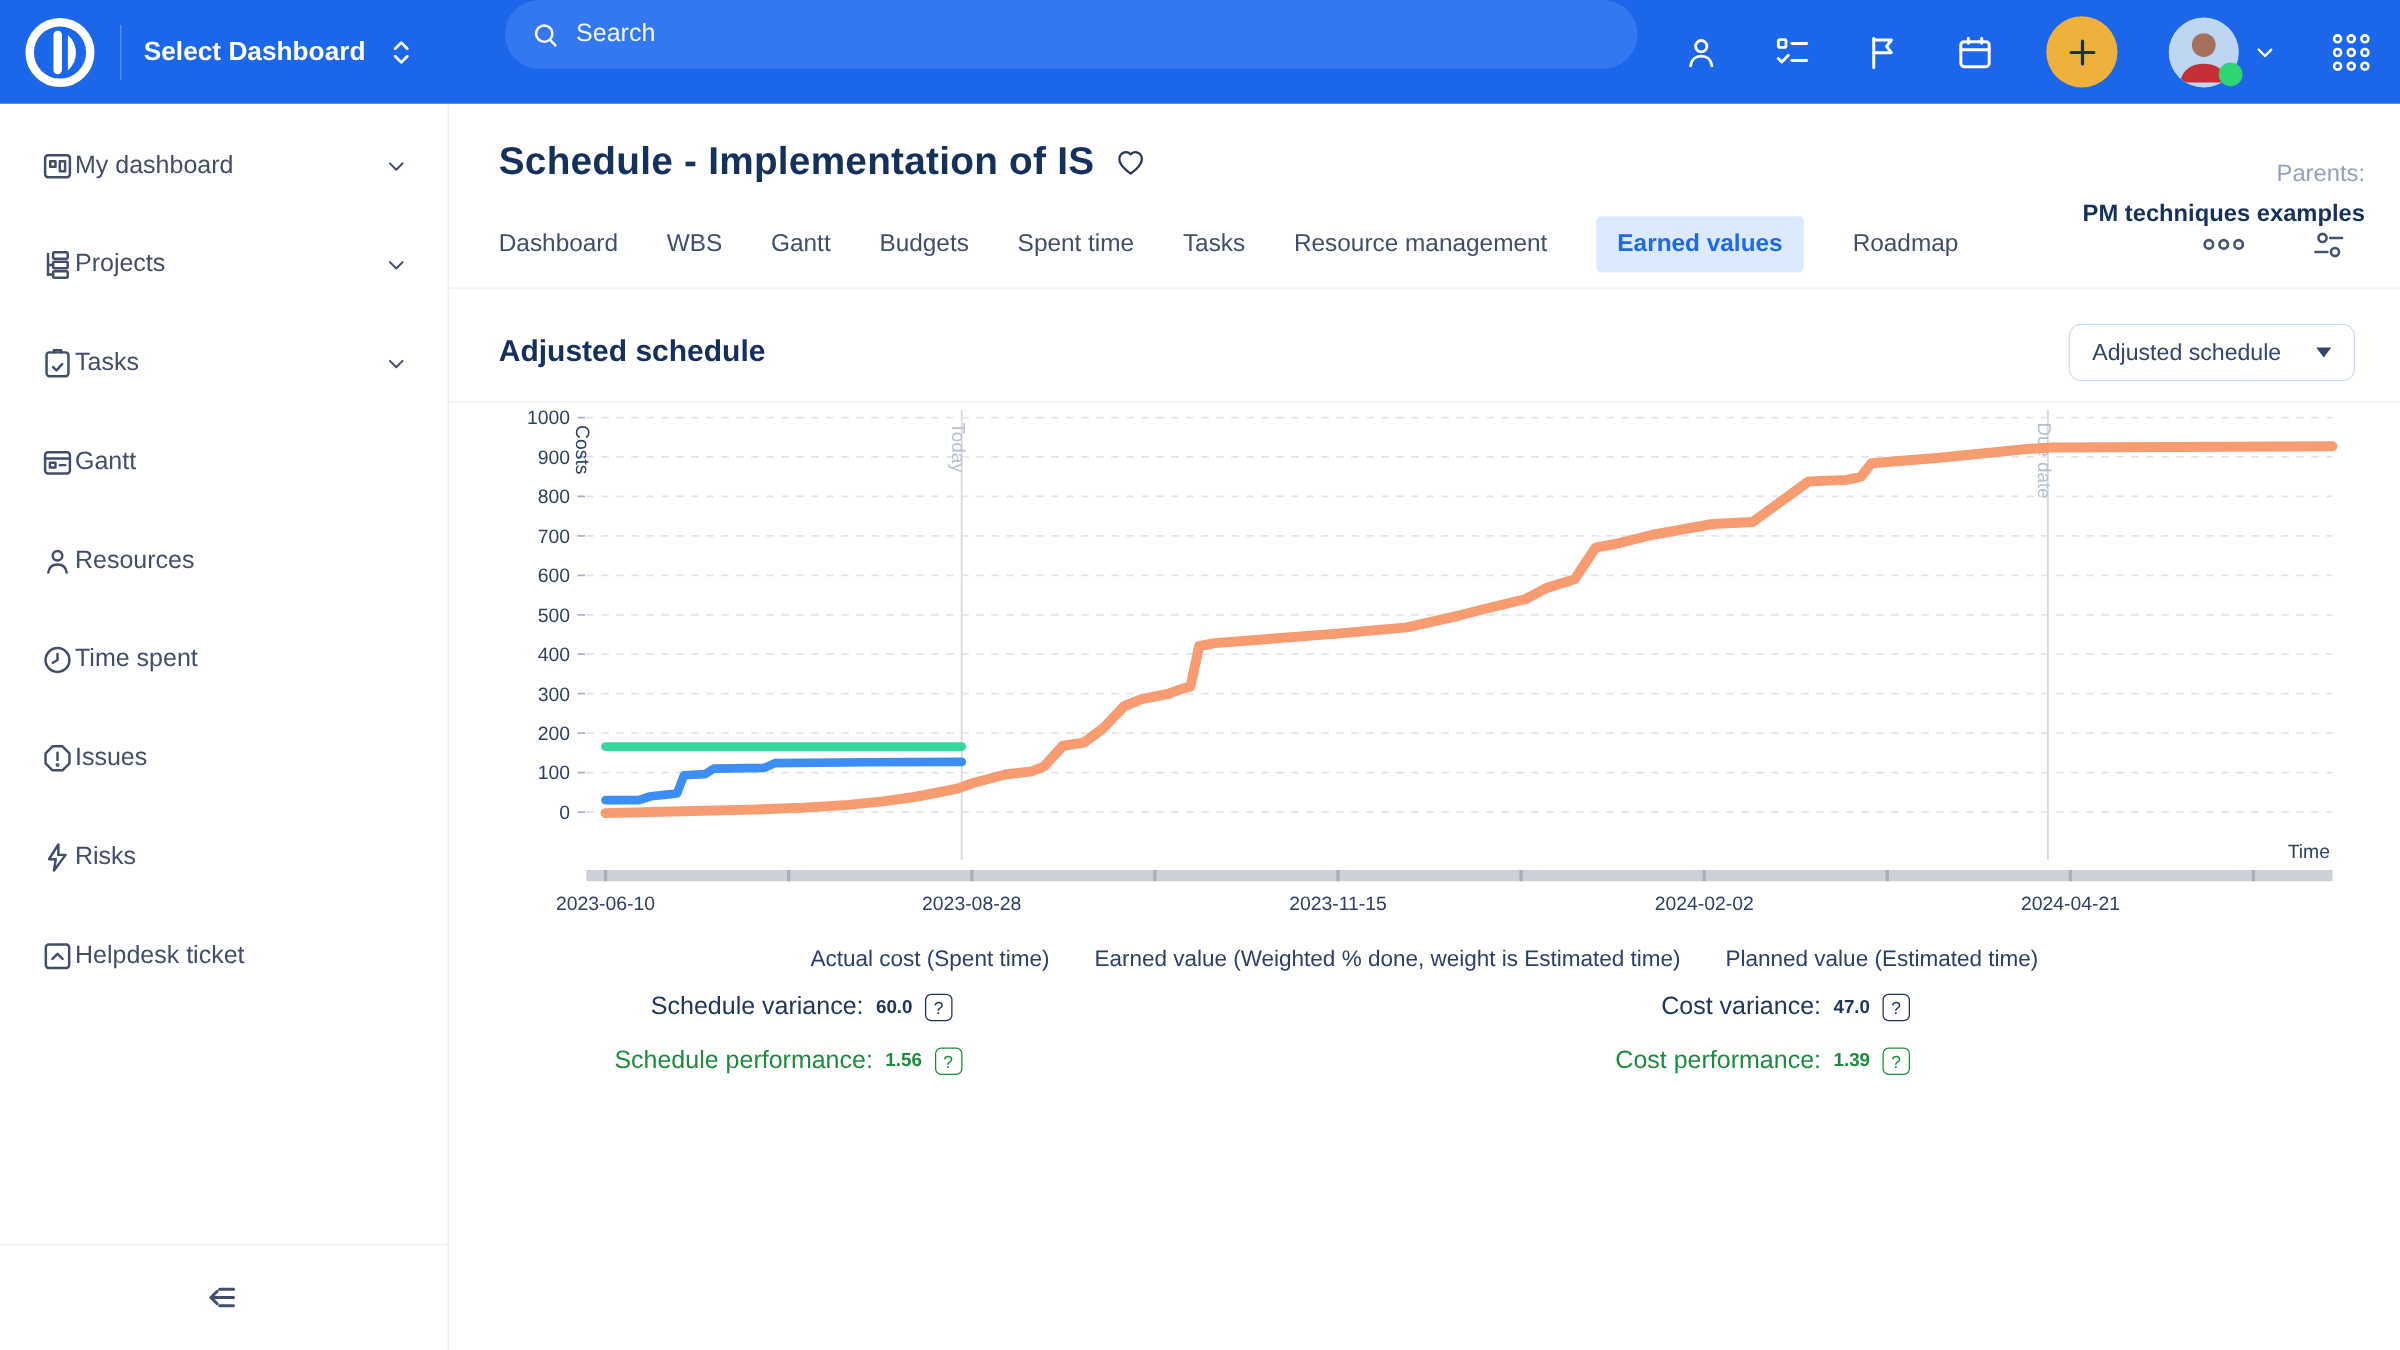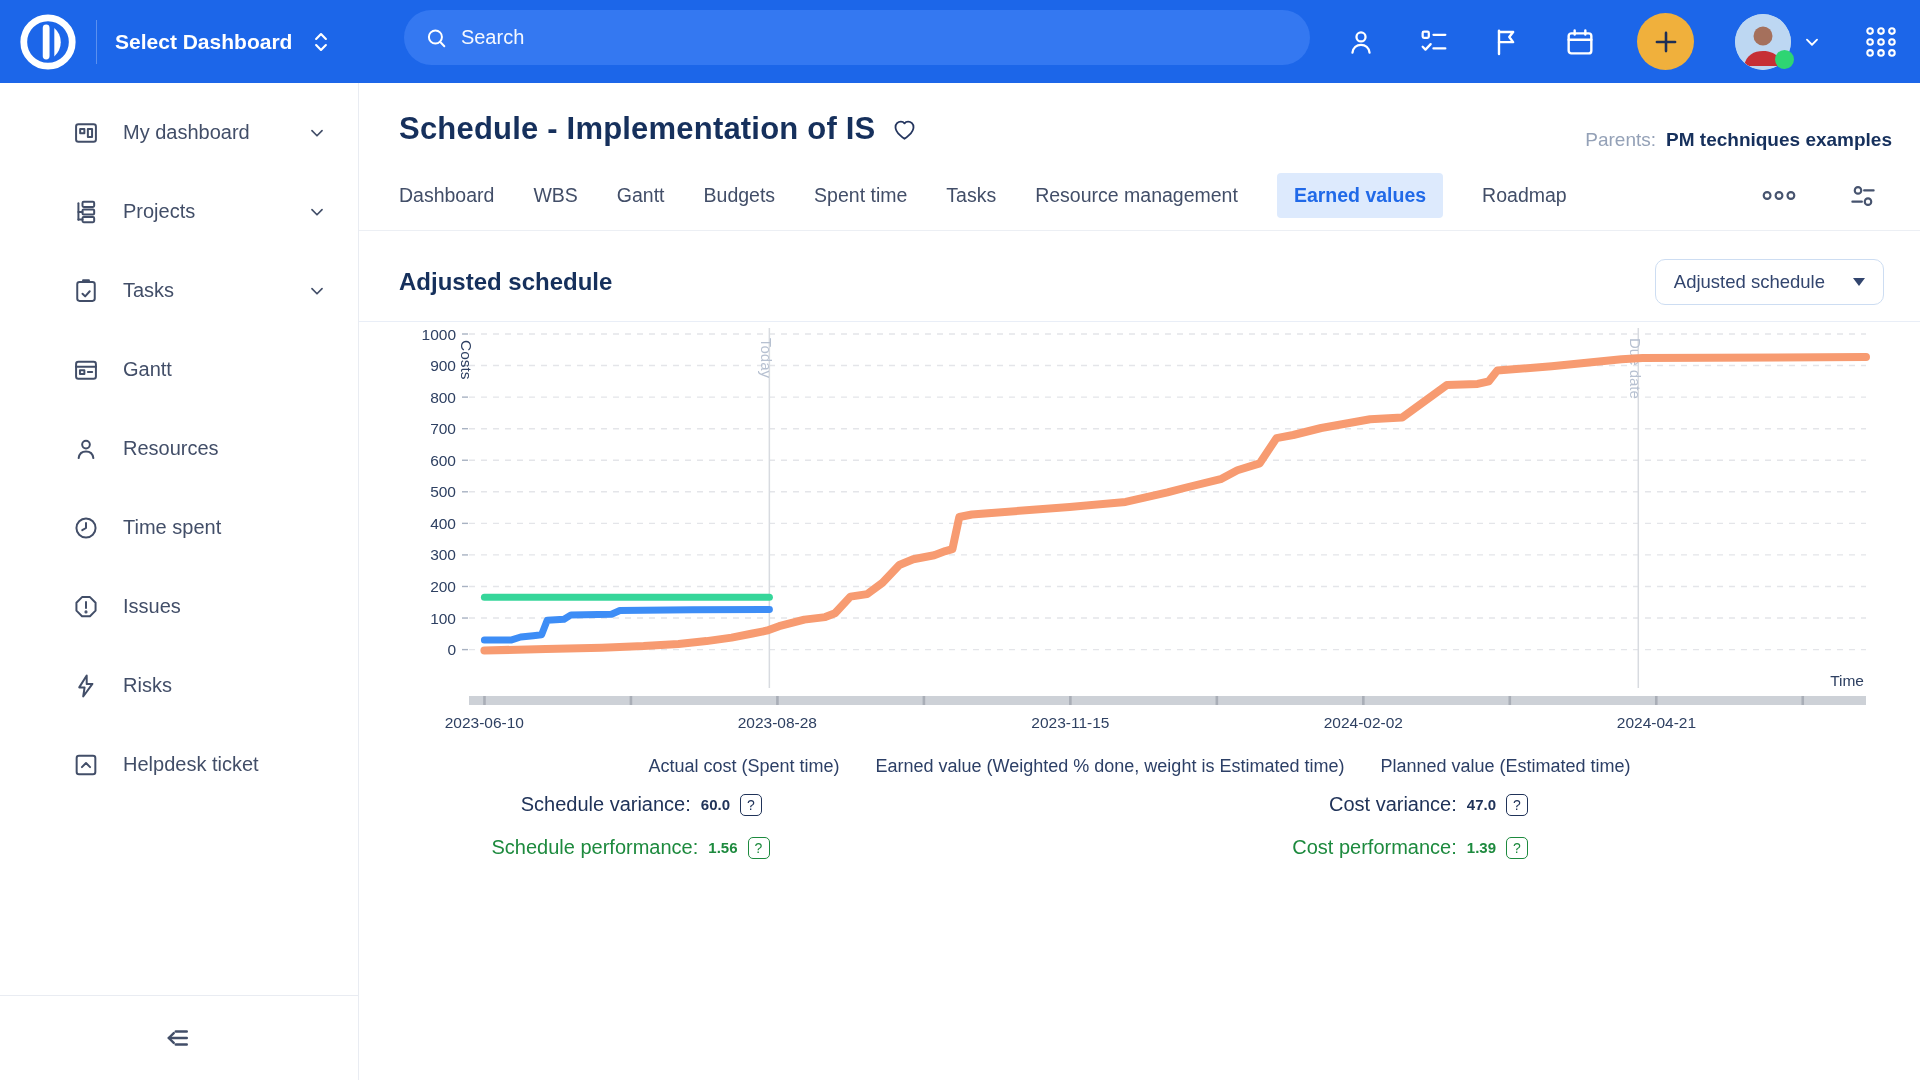--- a/index.html
+++ b/index.html
@@ -5,50 +5,50 @@
   * { box-sizing: border-box; margin: 0; padding: 0; }
   html,body { width:1920px; height:1080px; overflow:hidden; background:#fff;
               font-family:"Liberation Sans", sans-serif; }
 
   
   .topbar { height:83px; background:#1c66e9; display:flex; align-items:center; position:relative; }
   .logo-wrap { width:96px; display:flex; justify-content:center; align-items:center; }
   .topbar-divider { width:1px; height:44px; background:rgba(255,255,255,.28); }
   .select-dash { display:flex; align-items:center; gap:16px; color:#fff; font-size:21px;
                  font-weight:700; margin-left:18px; cursor:pointer; }
-  .search-pill { position:absolute; left:404px; top:10px; width:906px; height:55px; border-radius:28px;
+  .search-pill { position:absolute; left:404px; top:0; width:906px; height:55px; border-radius:28px;
                  background:#3478f1; display:flex; align-items:center; padding:0 20px; gap:12px; }
   .search-pill input { background:transparent; border:none; outline:none; color:#fff;
                        font-size:20px; width:100%; font-family:inherit; }
   .search-pill input::placeholder { color:rgba(255,255,255,.95); opacity:1; }
   .topbar-right { position:absolute; right:22px; top:0; height:83px; display:flex; align-items:center; gap:41px; }
   .tb-icon { color:#fff; display:flex; align-items:center; cursor:pointer; }
   .plus-btn { width:57px; height:57px; border-radius:50%; background:#f0b03c; color:#1d2e55;
               display:flex; align-items:center; justify-content:center; cursor:pointer; }
   .avatar-wrap { position:relative; display:flex; align-items:center; gap:10px; cursor:pointer; }
   .avatar { width:56px; height:56px; border-radius:50%; overflow:hidden; background:#bdd7f2; }
   .status-dot { position:absolute; left:40px; top:36px; width:19px; height:19px; border-radius:50%;
                 background:#2ed573; }
 
   
   .app { display:flex; height:997px; }
   .sidebar { width:359px; border-right:1px solid #e9ecf2; position:relative; padding-top:10px; flex:none; }
-  .side-item { height:79px; display:flex; align-items:center; padding:0 30px 0 32px; gap:23px;
-               color:#424e68; font-size:20px; font-weight:500; cursor:pointer;margin-left:40px; }
+  .side-item { height:79px; display:flex; align-items:center; padding:0 30px 0 32px; 
+               color:#424e68; font-size:20px; font-weight:500; cursor:pointer; }
   .side-item svg.mainicon { flex:none; }
   .side-chev { margin-left:auto; color:#424e68; display:flex; }
   .side-footer { position:absolute; bottom:0; left:0; width:100%; height:85px; border-top:1px solid #e9ecf2;
                  display:flex; align-items:center; justify-content:center; color:#424e68; cursor:pointer; }
 
   .main { flex:1; position:relative; }
   .main-header { padding:28px 28px 0 40px; position:relative; }
   .title-row { display:flex; align-items:center; gap:16px; }
   .page-title { font-size:31px; font-weight:800; color:#16305c; letter-spacing:.2px; }
   .heart { color:#24355e; display:flex; cursor:pointer; }
-  .parents { position:absolute; top:46px; right:28px; font-size:19px; display:flex; gap:10px; align-items:flex-end; }
+  .parents { position:absolute; top:46px; right:28px; font-size:19px; display:flex; gap:10px; align-items:flex-end;flex-direction:column; }
   .parents .plabel { color:#94a1b7; }
   .parents .pvalue { color:#16305c; font-weight:700; cursor:pointer; }
 
   .tabs-row { display:flex; align-items:center; gap:39px; margin-top:26px; padding:0 42px 0 40px; }
   .tab { font-size:19.5px; font-weight:500; color:#424e68; padding:11px 0; cursor:pointer; white-space:nowrap; }
   .tab.active { background:#ddeafd; color:#2069e8; font-weight:600; padding:11px 17px; border-radius:4px; }
   .tabs-right { margin-left:auto; display:flex; align-items:center; gap:52px; color:#46536e; }
   .tabs-sep { border:0; border-top:1px solid #eceff4; margin-top:12px; }
 
   .section-row { display:flex; align-items:center; justify-content:space-between; padding:28px 36px 0 40px; }

